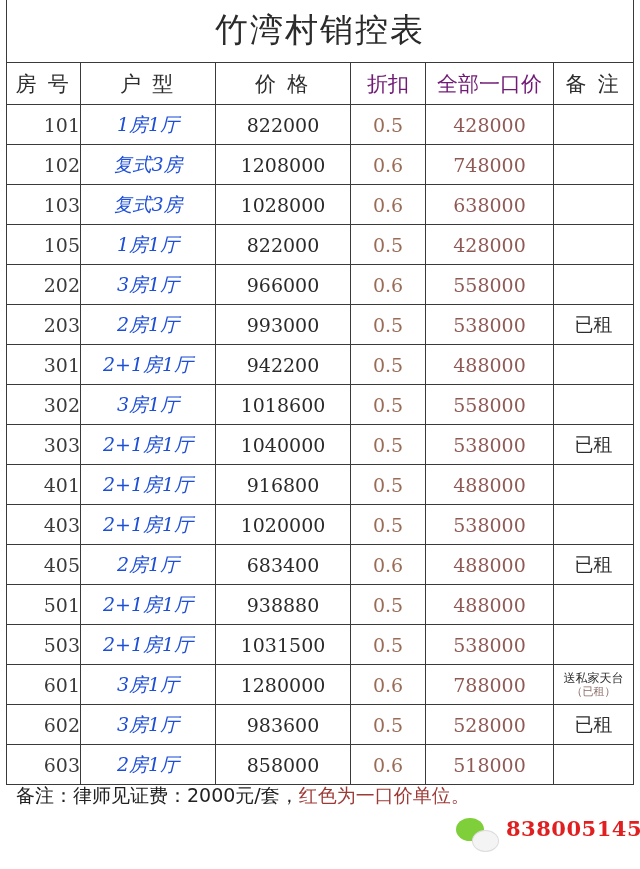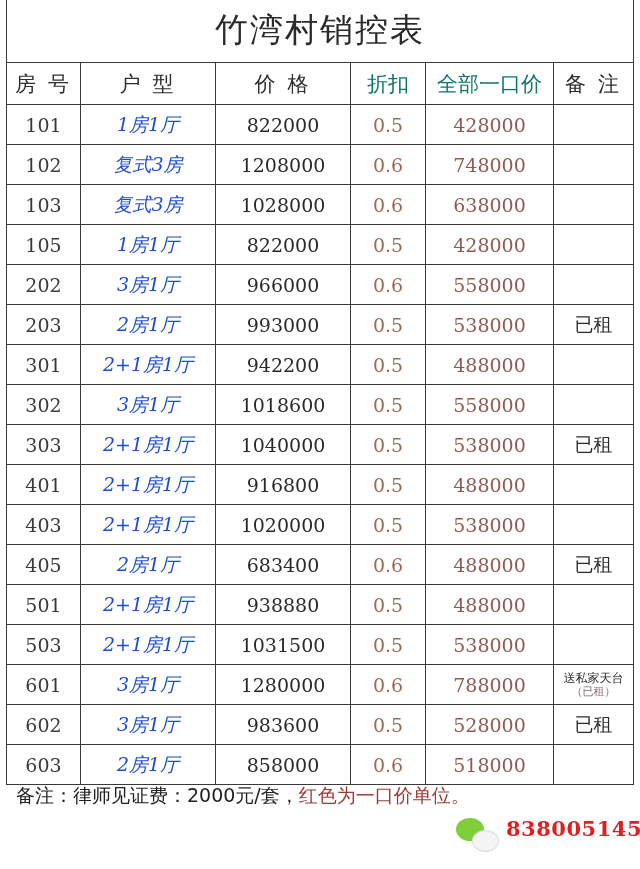--- a/index.html
+++ b/index.html
@@ -3,24 +3,24 @@
 <meta charset="utf-8">
 <style>
   html, body { margin:0; padding:0; background:#ffffff; }
   body { width:640px; height:869px; position:relative; overflow:hidden;
          font-family:"DejaVu Serif", "Liberation Serif", serif; color:#2a2a2a; }
   .sheet { position:absolute; left:6px; top:-2px; width:627px; }
   table { border-collapse:collapse; width:627px; table-layout:fixed; }
   td, th { border:1.6px solid #3a3a3a; text-align:center; padding:0; font-weight:normal; }
   .title-cell { height:64px; font-size:33px; letter-spacing:2px; color:#2b2b2b;
                 font-family:"DejaVu Sans", "Liberation Sans", sans-serif; border-top:none; }
-  .hdr th { height:41px; font-size:21px; font-family:Liberation Sans, sans-serif; color:#2e2e2e; letter-spacing:3px; }
-  .hdr th.red { color:#0f766e; letter-spacing:0; }
+  .hdr th { height:41px; font-size:21px; font-family:Liberation Serif, serif; color:#2e2e2e; letter-spacing:3px; }
+  .hdr th.red { color:#701a75; letter-spacing:0; }
   tbody.rows td { height:39px; font-size:19px; }
-  td.room { font-size:17px; color:#3a3a3a; }
+  td.room { font-size:17px; color:#3a3a3a;text-align:right; }
   td.type { font-size:17px; color:#1d4ed8;font-style:italic; }
   td.price { font-size:20px; color:#2a2a2a; }
   td.disc { font-size:20px; color:#9a6b55; }
   td.total { font-size:20px; color:#8f5a55; }
   td.note { font-size:20px; color:#2e2e2e; font-family:"DejaVu Sans", "Liberation Sans", sans-serif; }
   td.note .small { display:block; font-size:12px; line-height:14px; }
   td.note .sub { display:block; font-size:11px; line-height:14px; color:#8a6b66; }
   .footer { position:absolute; left:16px; top:783px; font-size:19px;
             font-family:"DejaVu Sans", "Liberation Sans", sans-serif; color:#222; white-space:nowrap; }
   .footer .redtext { color:#9c3a36; }

